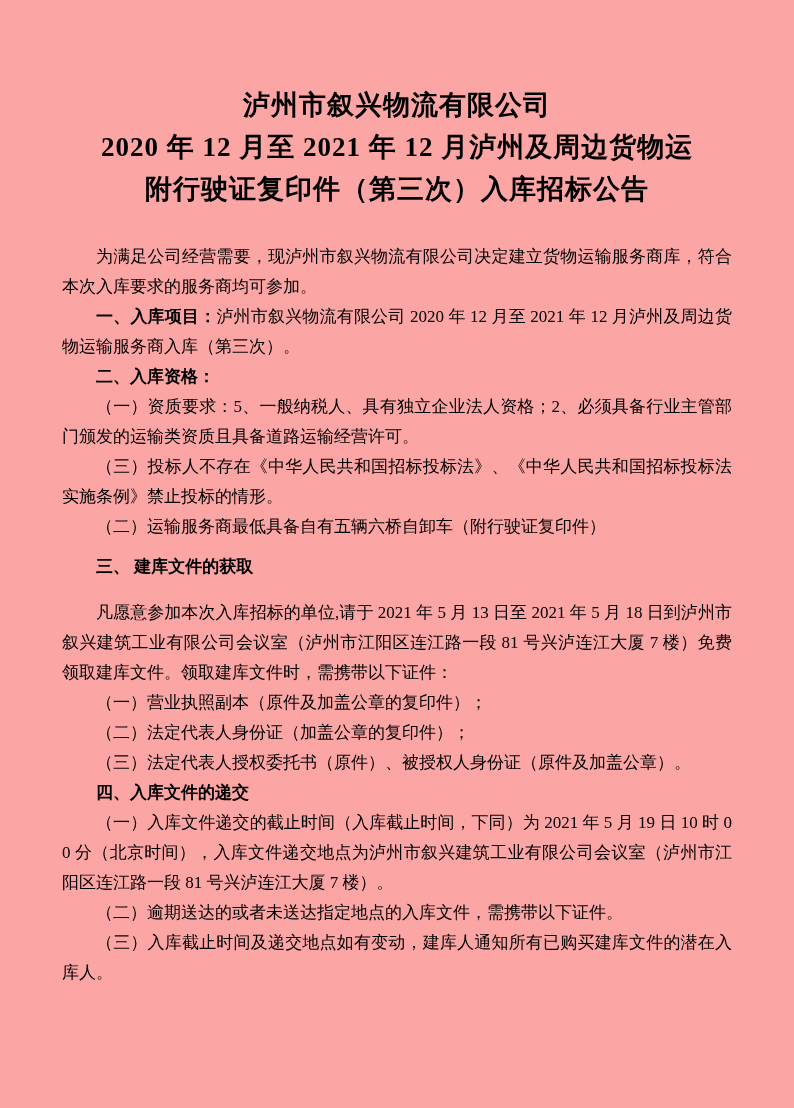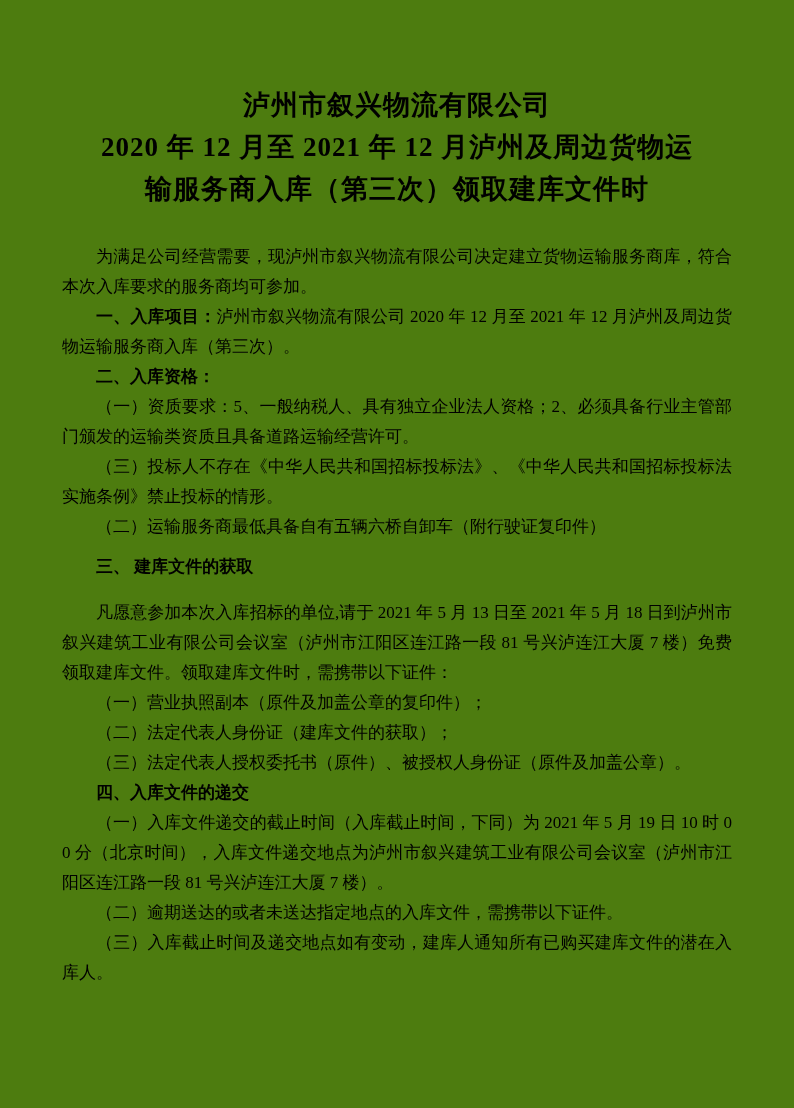--- a/index.html
+++ b/index.html
@@ -5,21 +5,21 @@
   html, body {
     margin: 0;
     padding: 0;
     background: #ffffff;
   }
   .page {
     position: relative;
     width: 794px;
     height: 1108px;
     margin: 0 auto;
-    background: #4d7c0f;
+    background: #fca5a5;
     box-sizing: border-box;
     padding: 84px 62px 0 62px;
     font-family: "Liberation Serif", "DejaVu Serif", serif;
     color: #000000;
     overflow: hidden;
   }
   .doc-title {
     margin: 0 0 32px 0;
     font-size: 27px;
     font-weight: 700;
@@ -47,36 +47,36 @@
   }
 </style>
 </head>
 <body>
 
 <div class="page">
 
   <h1 class="doc-title">
     <div>泸州市叙兴物流有限公司</div>
     <div>2020 年 12 月至 2021 年 12 月泸州及周边货物运</div>
-    <div>输服务商入库（第三次）领取建库文件时</div>
+    <div>附行驶证复印件（第三次）入库招标公告</div>
   </h1>
 
   <p class="para">为满足公司经营需要，现泸州市叙兴物流有限公司决定建立货物运输服务商库，符合本次入库要求的服务商均可参加。</p>
 
   <p class="para"><span class="bold">一、入库项目：</span><span>泸州市叙兴物流有限公司 2020 年 12 月至 2021 年 12 月泸州及周边货物运输服务商入库（第三次）。</span></p>
 
   <p class="para section-heading">二、入库资格：</p>
   <p class="para">（一）资质要求：5、一般纳税人、具有独立企业法人资格；2、必须具备行业主管部门颁发的运输类资质且具备道路运输经营许可。</p>
   <p class="para">（三）投标人不存在《中华人民共和国招标投标法》、《中华人民共和国招标投标法实施条例》禁止投标的情形。</p>
   <p class="para">（二）运输服务商最低具备自有五辆六桥自卸车（附行驶证复印件）</p>
 
   <p class="para section-heading spaced-heading">三、 建库文件的获取</p>
   <p class="para">凡愿意参加本次入库招标的单位,请于 2021 年 5 月 13 日至 2021 年 5 月 18 日到泸州市叙兴建筑工业有限公司会议室（泸州市江阳区连江路一段 81 号兴泸连江大厦 7 楼）免费领取建库文件。领取建库文件时，需携带以下证件：</p>
   <p class="para">（一）营业执照副本（原件及加盖公章的复印件）；</p>
-  <p class="para">（二）法定代表人身份证（建库文件的获取）；</p>
+  <p class="para">（二）法定代表人身份证（加盖公章的复印件）；</p>
   <p class="para">（三）法定代表人授权委托书（原件）、被授权人身份证（原件及加盖公章）。</p>
 
   <p class="para section-heading">四、入库文件的递交</p>
   <p class="para">（一）入库文件递交的截止时间（入库截止时间，下同）为 2021 年 5 月 19 日 10 时 00 分（北京时间），入库文件递交地点为泸州市叙兴建筑工业有限公司会议室（泸州市江阳区连江路一段 81 号兴泸连江大厦 7 楼）。</p>
   <p class="para">（二）逾期送达的或者未送达指定地点的入库文件，需携带以下证件。</p>
   <p class="para">（三）入库截止时间及递交地点如有变动，建库人通知所有已购买建库文件的潜在入库人。</p>
 
 </div>
 
 </body></html>

